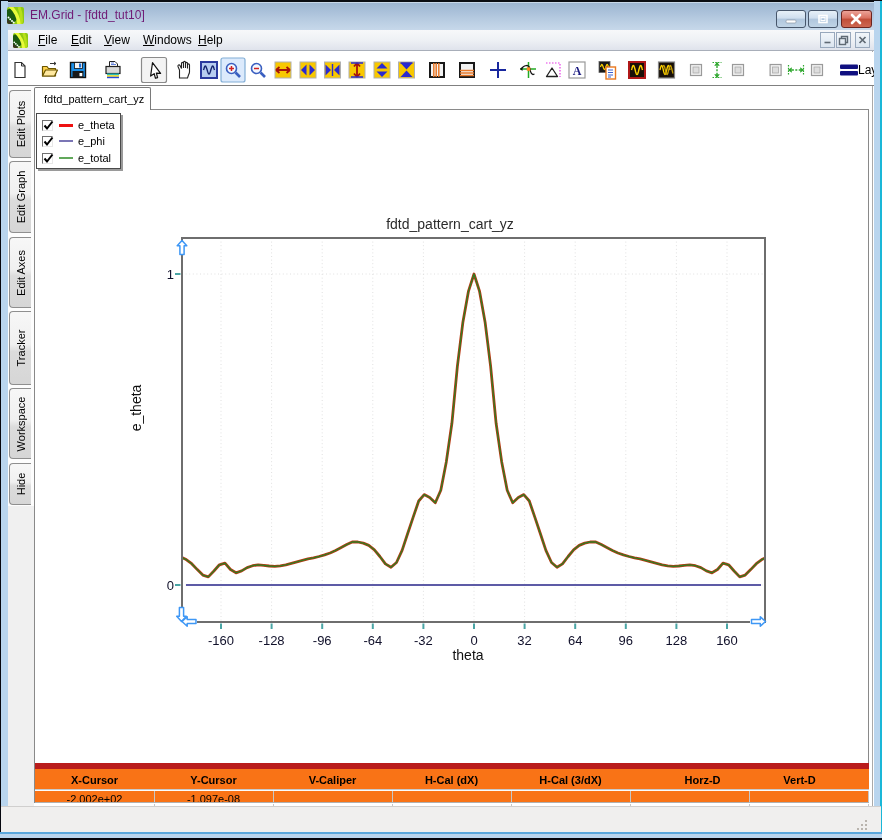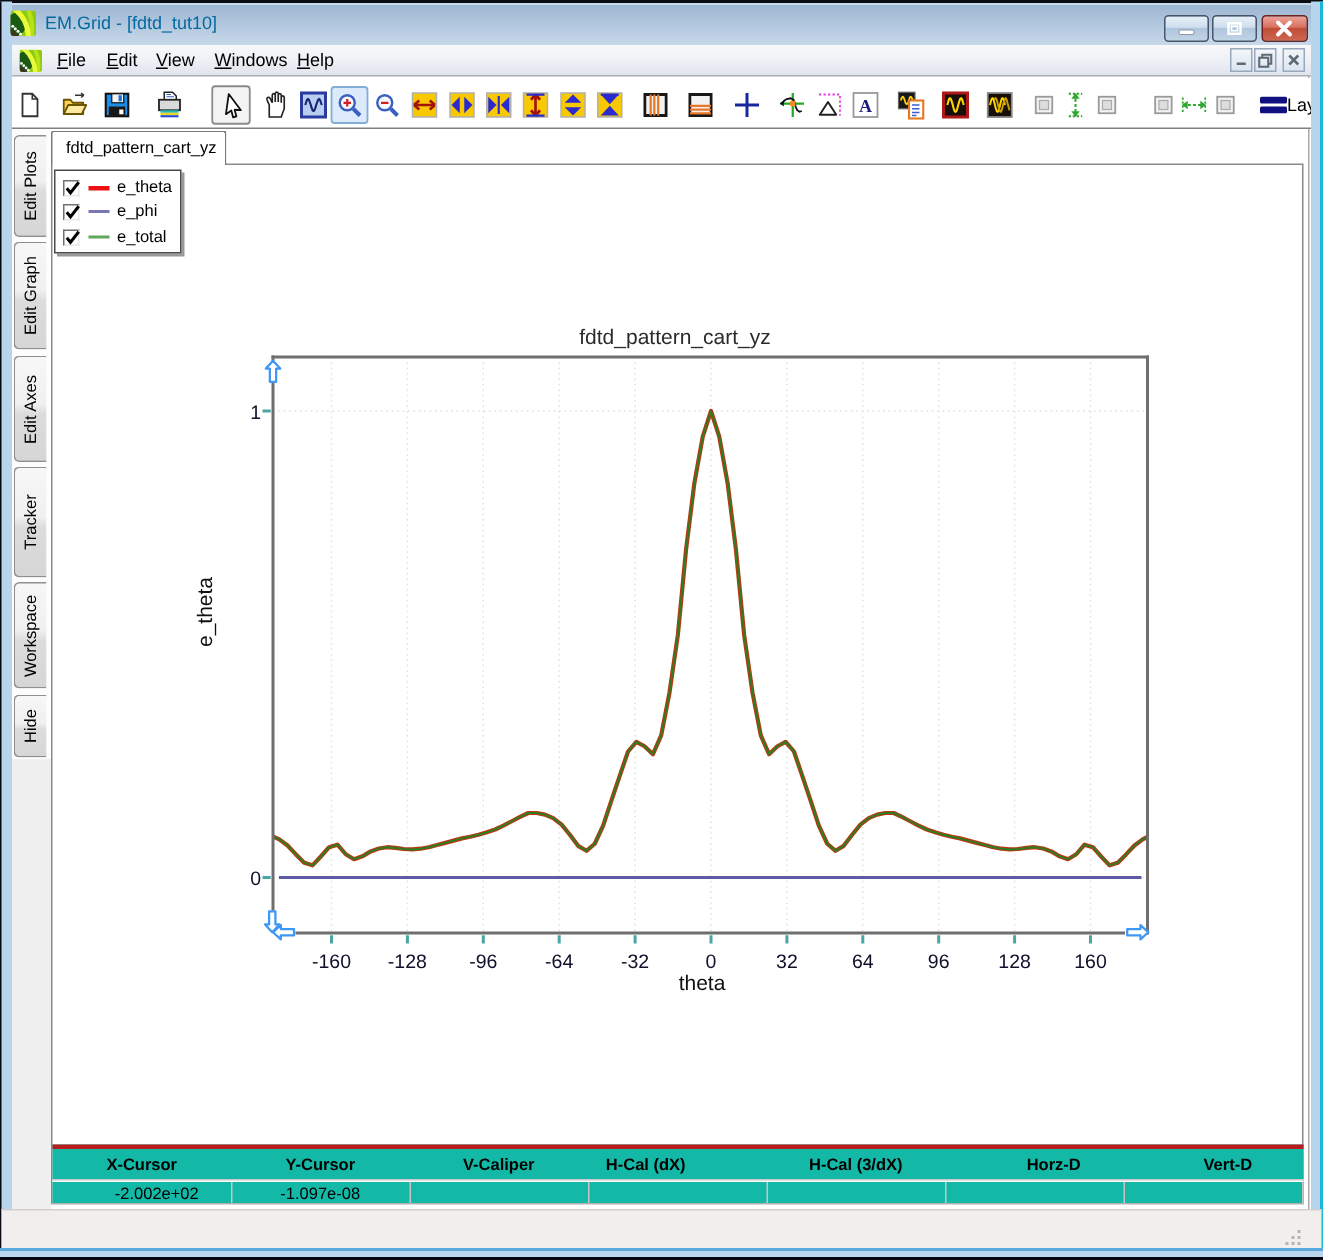--- a/index.html
+++ b/index.html
@@ -5,21 +5,21 @@
 * { margin:0; padding:0; box-sizing:border-box; }
 html,body { width:882px; height:840px; overflow:hidden; }
 body { position:relative; font-family:"Liberation Sans", sans-serif; background:#fff; }
 .abs { position:absolute; }
 
 
 #frame-top { left:0; top:0; width:882px; height:2px; background:#0a0d12; }
 #titlebar { left:1px; top:2px; width:880px; height:28px;
   background:linear-gradient(#9db6d1 0%, #a9c0d9 30%, #b9cde2 65%, #c7d8ea 100%);
   border-top:1px solid #c8d8e8; }
-#title-text { left:30px; top:8px; font-size:12px; color:#0369a1; }
+#title-text { left:30px; top:8px; font-size:12px; color:#701a75; }
 #border-left { left:0; top:1px; width:8px; height:839px; background:#b9d5ee; border-left:1.5px solid #06070e; }
 #border-right { left:874px; top:1px; width:8px; height:839px; background:#b9d5ee; border-right:2px solid #1ab7d8; }
 #border-bottom { left:0; top:832px; width:882px; height:8px; background:#b9d5ee; border-top:2px solid #5aa7dc; border-bottom:2px solid #06070e; }
 
 
 .wbtn { top:10px; height:18px; border:1px solid #47566b; border-radius:3px;
   background:linear-gradient(#e7f0f8 0%, #cfdeee 45%, #b0c6dd 50%, #c0d4e6 100%); }
 #btn-min { left:776px; width:30px; }
 #btn-max { left:808px; width:30px; }
 #btn-close { left:841px; width:31px; border-color:#6b2520;
@@ -60,21 +60,21 @@
 #legend { left:36px; top:113px; width:85px; height:56px; background:#fff;
   border:1px solid #4a4a4a; box-shadow:2px 2px 0 #9a9a9a; }
 .leg-row { position:absolute; left:5px; height:11px; }
 .leg-cb { position:absolute; left:0; top:0; width:11px; height:11px; background:#fff;
   border-top:1.5px solid #707070; border-left:1.5px solid #707070;
   border-bottom:1.5px solid #e8e8e8; border-right:1.5px solid #e8e8e8; }
 .leg-line { position:absolute; left:17px; top:4px; width:14px; }
 .leg-txt { position:absolute; left:36px; top:-1px; font-size:11px; color:#000; white-space:nowrap; }
 
 
-#ctable { left:35px; top:763px; width:834px; height:40px; border-top:3px solid #b91c1c; background:#14b8a6; }
+#ctable { left:35px; top:763px; width:834px; height:40px; border-top:6px solid #b91c1c; background:#f97316; }
 .chead { position:absolute; top:5px; width:119px; text-align:center; font-size:11px; font-weight:bold; color:#000; }
 #ctable-mid { position:absolute; left:0; top:20px; width:834px; height:2px; background:#fbfbfb; border-top:1px solid #c9c9c9;}
 .cval { position:absolute; top:24px; width:119px; text-align:center; font-size:11px; color:#000; }
 .cdiv { position:absolute; top:22px; width:1px; height:16px; background:#c6c6c6; }
 #ctable-bot { left:35px; top:802px; width:834px; height:2px; background:#fff; border-top:1px solid #b0b0b0; }
 
 
 #statusbar { left:1px; top:806px; width:880px; height:26px; background:#f0efee; border-top:1px solid #d0cfce; }
 </style>
 </head>
@@ -419,26 +419,26 @@
         </svg>
       </span>
       <span class="leg-line" style="border-top:2.5px solid #61a85b"></span>
       <span class="leg-txt">e_total</span>
   </div>
 </div>
 <div class="abs" id="ctable">
   <span class="chead" style="left:0">X-Cursor</span>
   <span class="chead" style="left:119px">Y-Cursor</span>
   <span class="chead" style="left:238px">V-Caliper</span>
-  <span class="chead" style="left:336px">H-Cal (dX)</span>
+  <span class="chead" style="left:357px">H-Cal (dX)</span>
   <span class="chead" style="left:476px">H-Cal (3/dX)</span>
   <span class="chead" style="left:608px">Horz-D</span>
-  <span class="chead" style="left:724px">Vert-D</span>
+  <span class="chead" style="left:705px">Vert-D</span>
   <div id="ctable-mid"></div>
-  <span class="cval" style="left:10px">-2.002e+02</span>
+  <span class="cval" style="left:0">-2.002e+02</span>
   <span class="cval" style="left:119px">-1.097e-08</span>
   <span class="cdiv" style="left:119px"></span>
   <span class="cdiv" style="left:238px"></span>
   <span class="cdiv" style="left:357px"></span>
   <span class="cdiv" style="left:476px"></span>
   <span class="cdiv" style="left:595px"></span>
   <span class="cdiv" style="left:714px"></span>
   <span class="cdiv" style="left:833px"></span>
 </div>
 <div class="abs" id="ctable-bot"></div>

